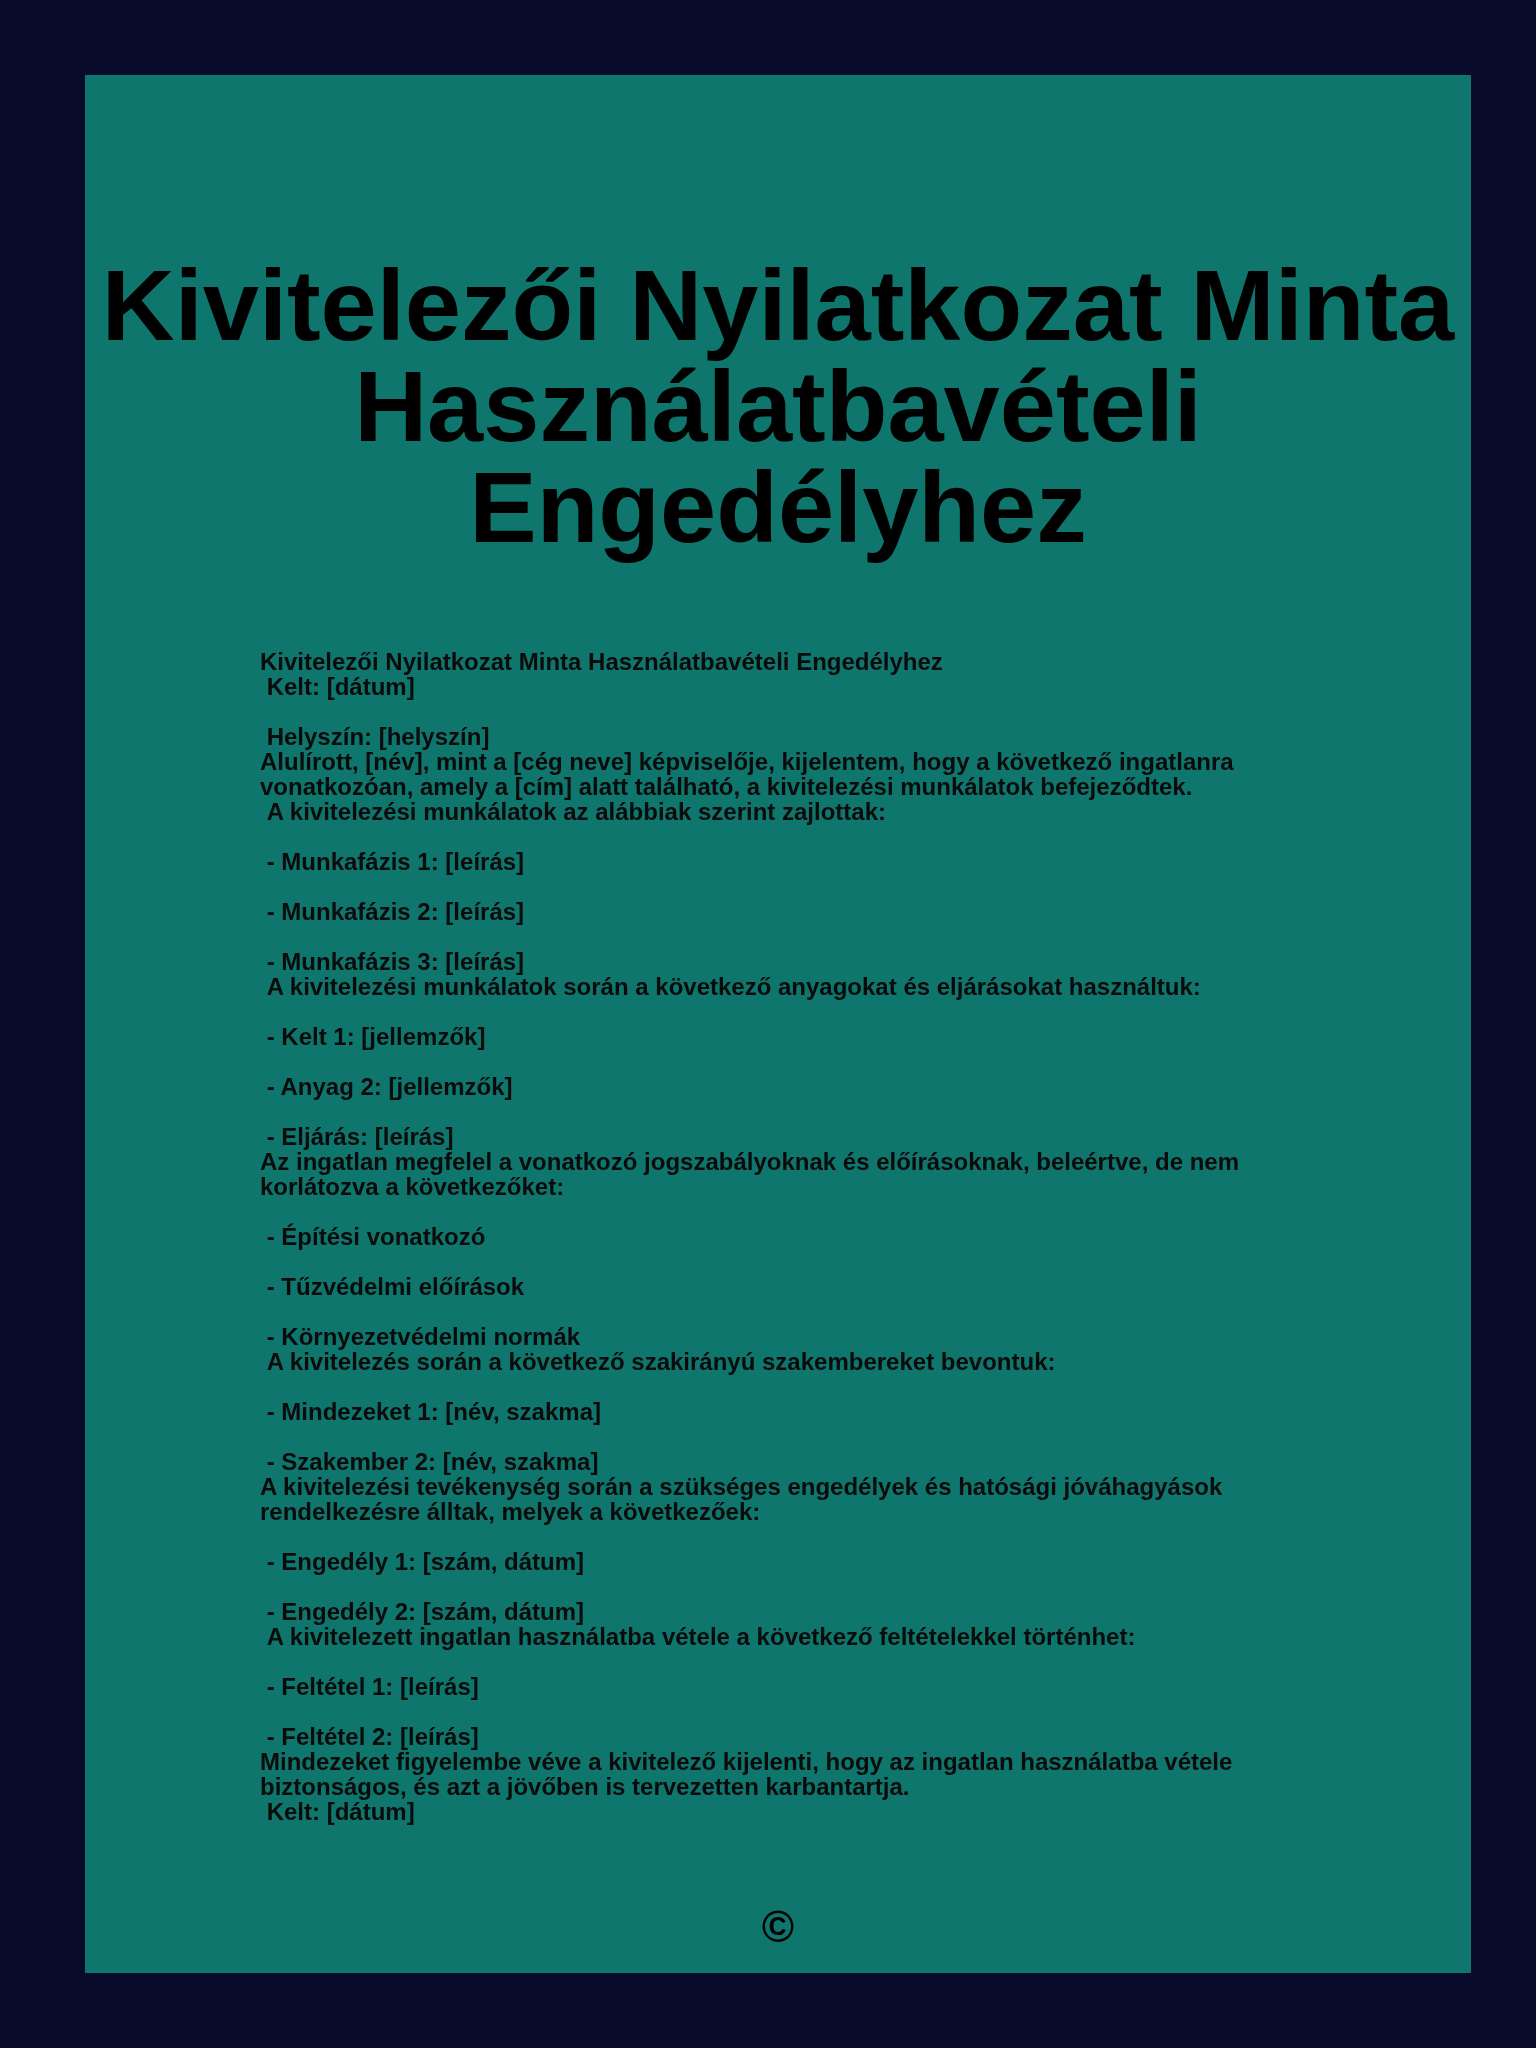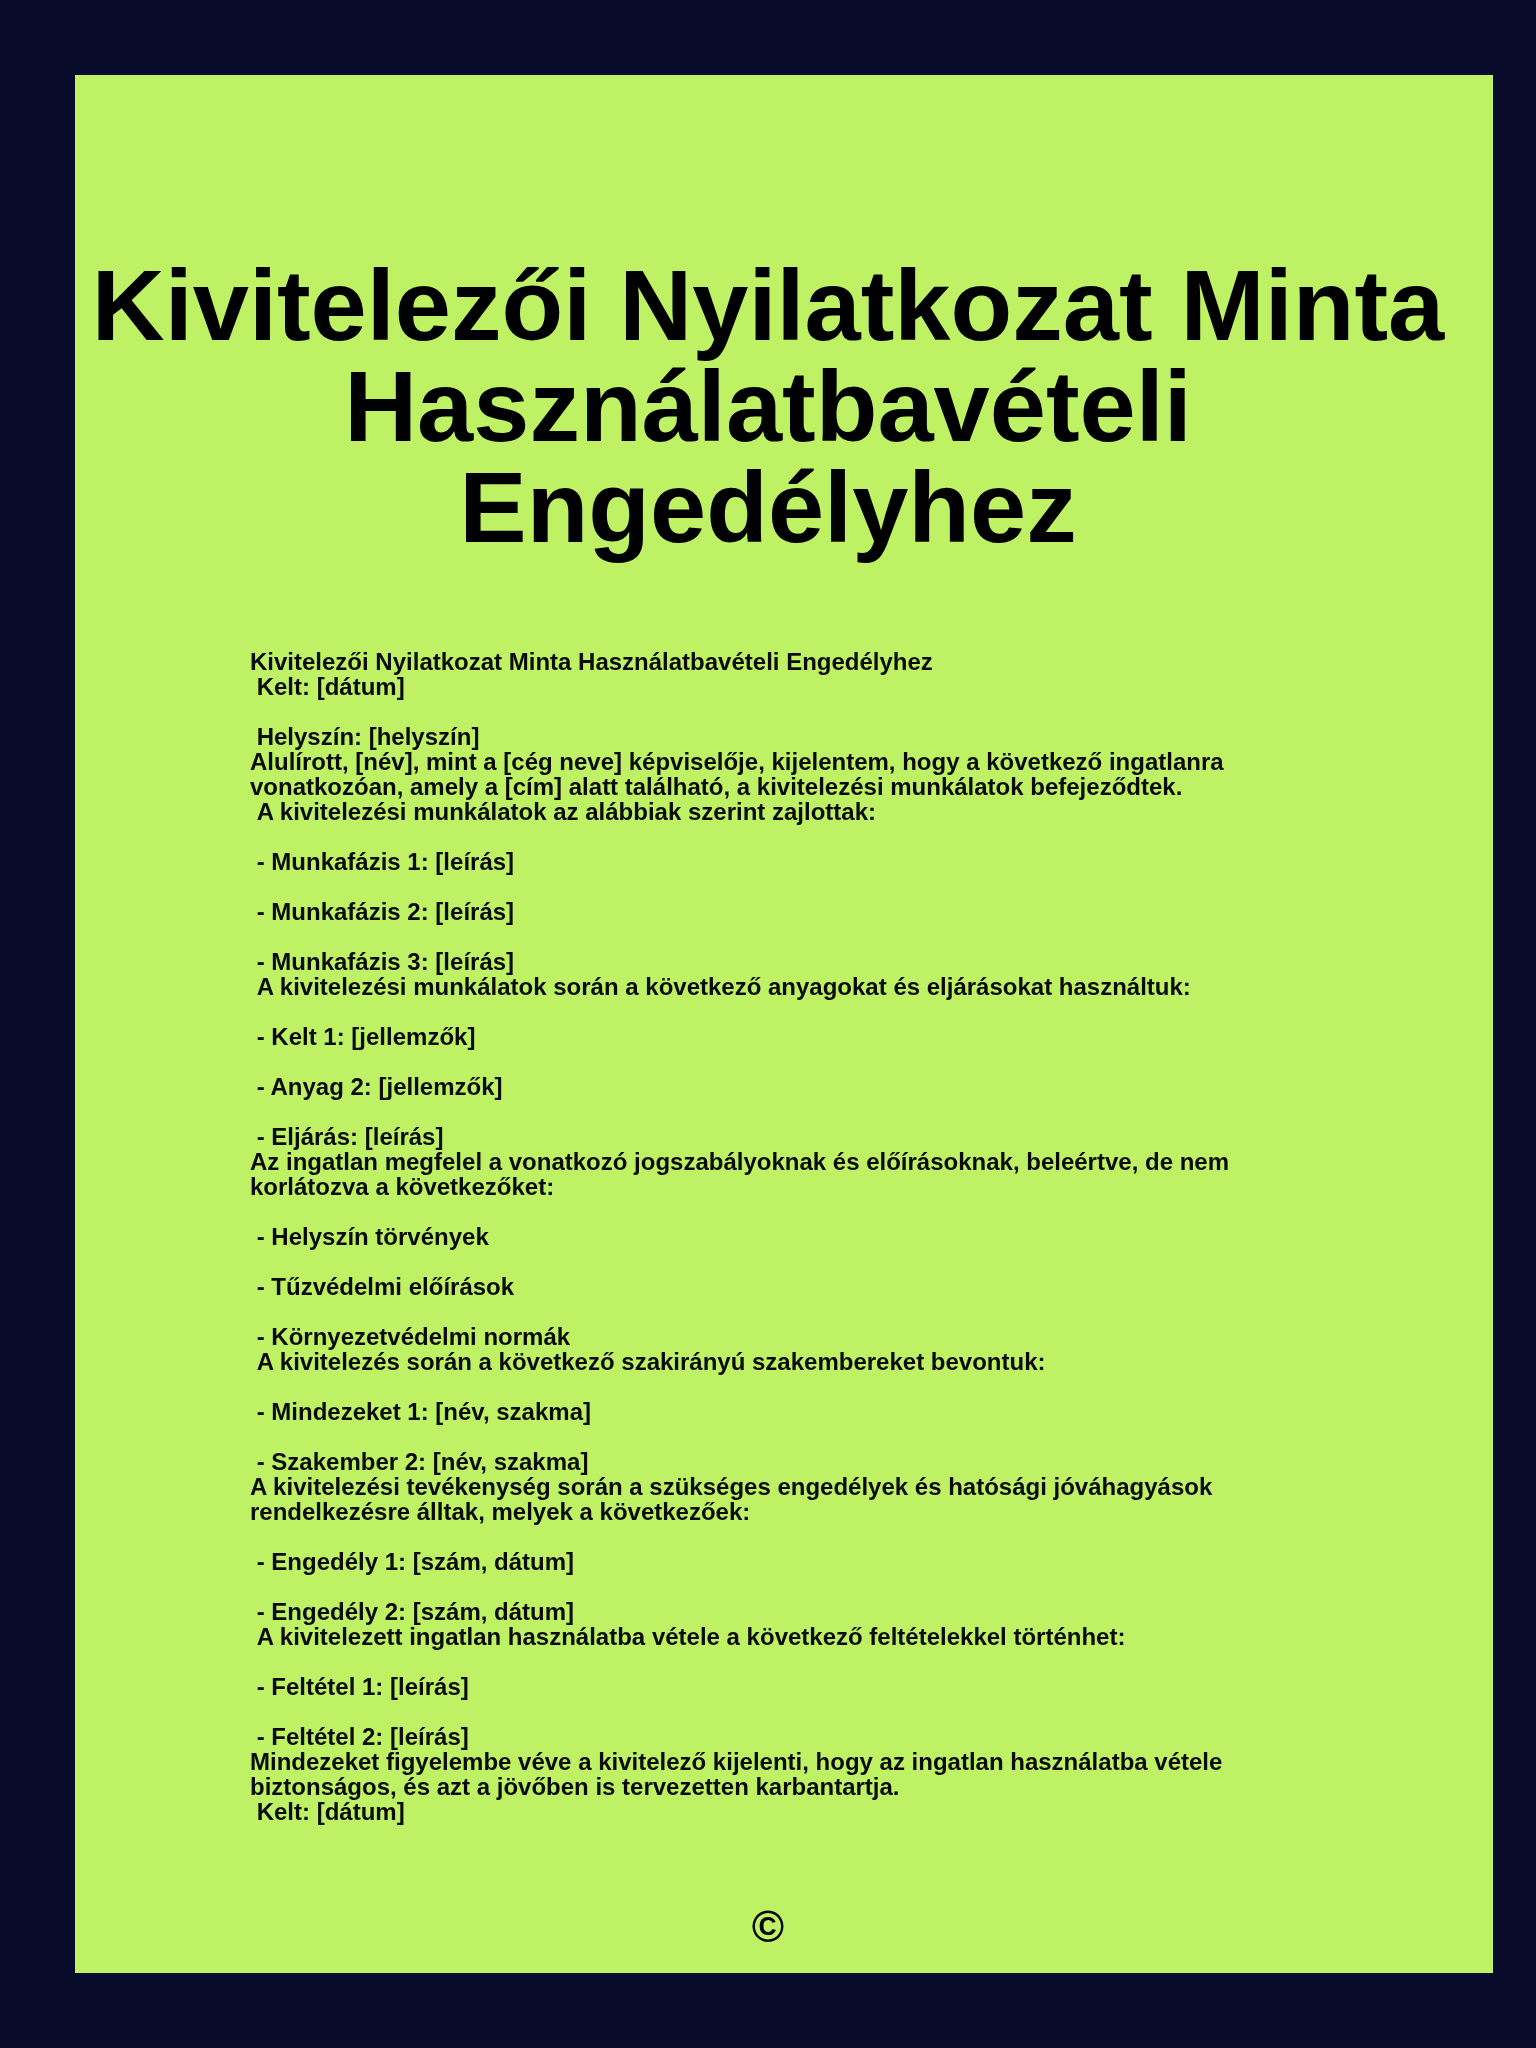--- a/index.html
+++ b/index.html
@@ -9,26 +9,25 @@
     body {
       width: 1536px;
       height: 2048px;
       background: #080c2a;
       position: relative;
       overflow: hidden;
       font-family: "Liberation Sans", sans-serif;
     }
     .page {
       position: absolute;
-      left: 75px;
+      left: 85px;
       top: 75px;
       width: 1386px;
       height: 1898px;
-      background: #bef264;
-      padding-left: 32px;
+      background: #0f766e;
     }
     .title {
       position: absolute;
       left: 0;
       top: 180px;
       width: 1386px;
       margin: 0;
       text-align: center;
       font-family: "Liberation Sans", sans-serif;
       font-weight: bold;
@@ -96,21 +95,21 @@
     <span class="line"> - Munkafázis 3: [leírás]</span>
     <span class="line"> A kivitelezési munkálatok során a következő anyagokat és eljárásokat használtuk:</span>
     <span class="line"></span>
     <span class="line"> - Kelt 1: [jellemzők]</span>
     <span class="line"></span>
     <span class="line"> - Anyag 2: [jellemzők]</span>
     <span class="line"></span>
     <span class="line"> - Eljárás: [leírás]</span>
     <span class="line">Az ingatlan megfelel a vonatkozó jogszabályoknak és előírásoknak, beleértve, de nem korlátozva a következőket:</span>
     <span class="line"></span>
-    <span class="line"> - Helyszín törvények</span>
+    <span class="line"> - Építési vonatkozó</span>
     <span class="line"></span>
     <span class="line"> - Tűzvédelmi előírások</span>
     <span class="line"></span>
     <span class="line"> - Környezetvédelmi normák</span>
     <span class="line"> A kivitelezés során a következő szakirányú szakembereket bevontuk:</span>
     <span class="line"></span>
     <span class="line"> - Mindezeket 1: [név, szakma]</span>
     <span class="line"></span>
     <span class="line"> - Szakember 2: [név, szakma]</span>
     <span class="line">A kivitelezési tevékenység során a szükséges engedélyek és hatósági jóváhagyások rendelkezésre álltak, melyek a következőek:</span>

